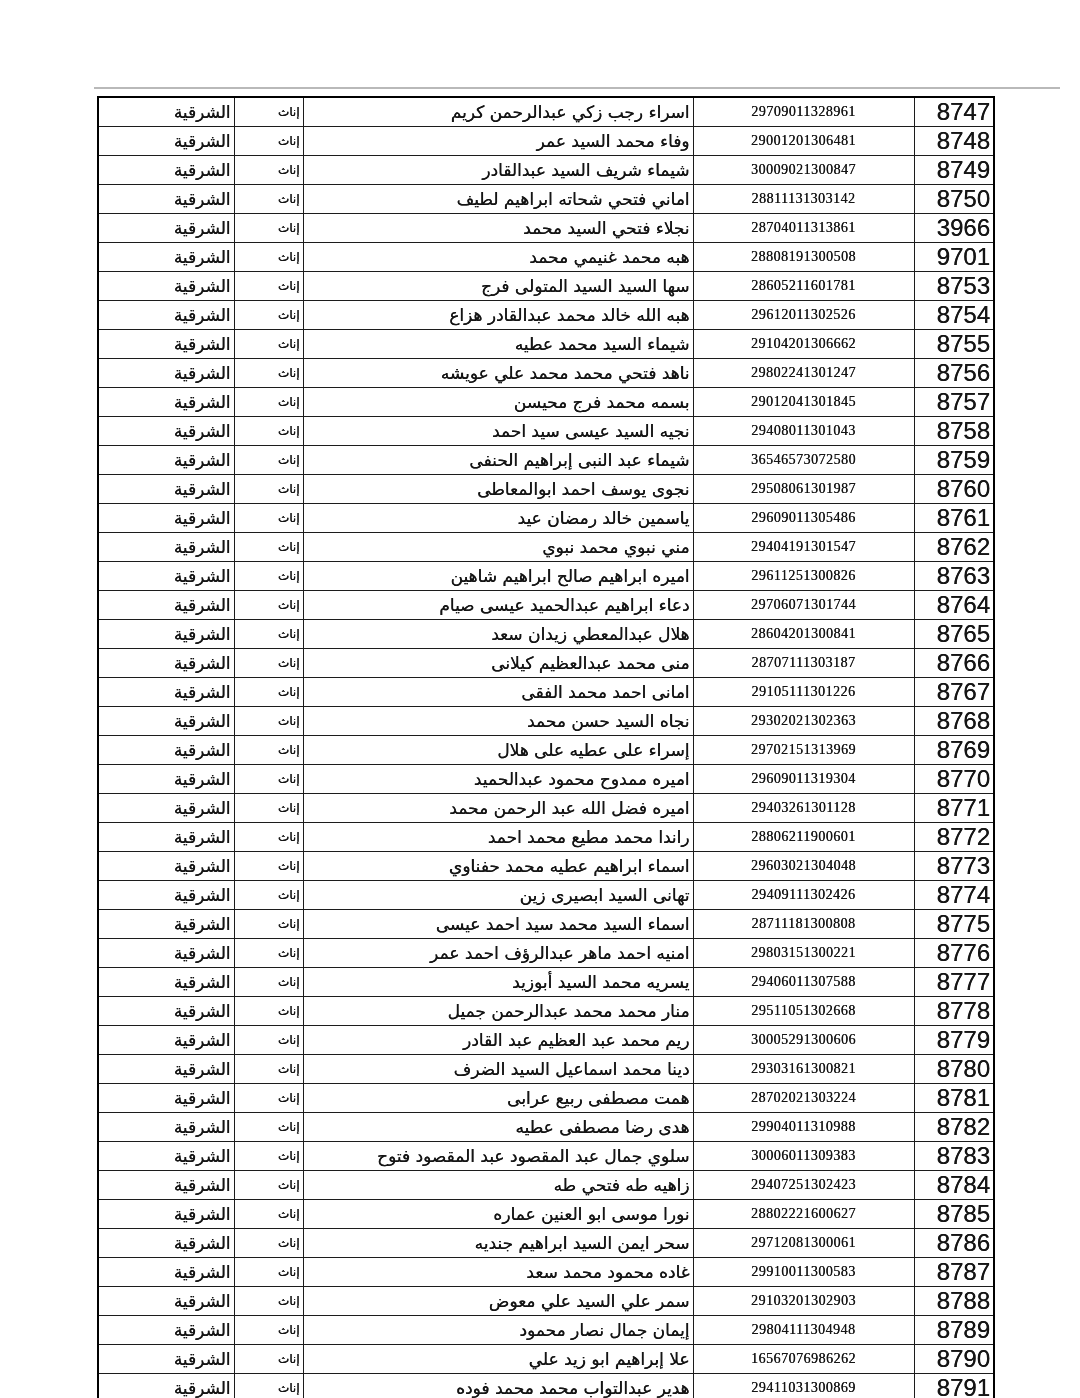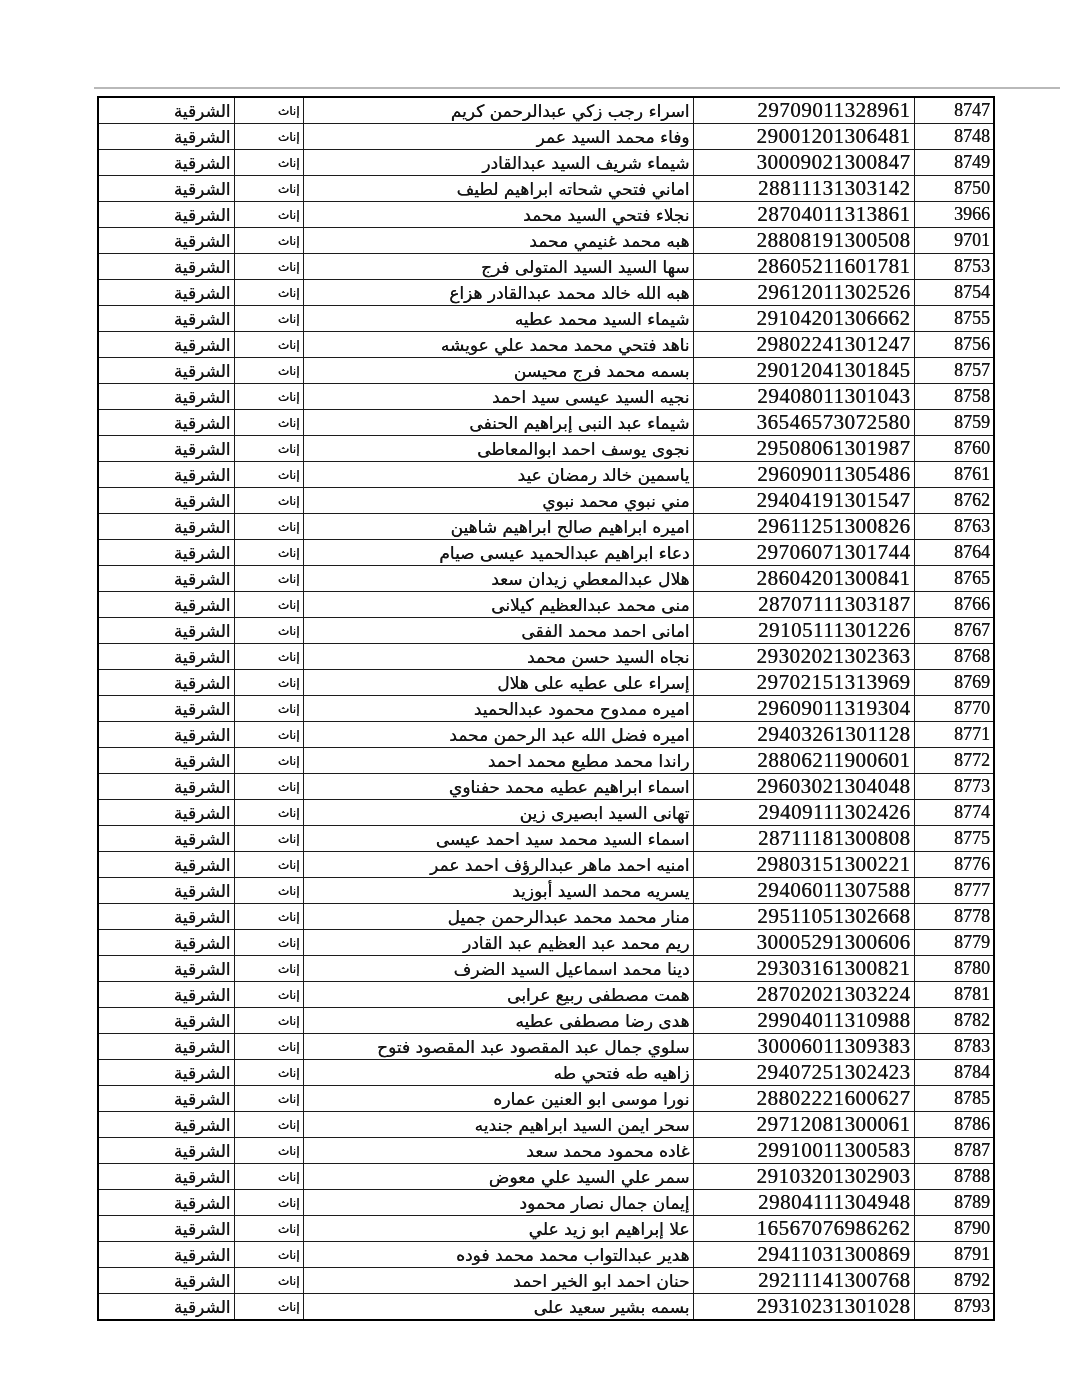--- a/index.html
+++ b/index.html
@@ -41,32 +41,32 @@
   table.doc-table td {
     border: 1.5px solid #1c1c1c;
     padding: 0 3px;
     vertical-align: middle;
     white-space: nowrap;
     overflow: hidden;
     height: 23px;
     text-shadow: 0.3px 0 0 currentColor;
   }
   td.c-serial {
-    font-family: Liberation Serif, serif;
-    font-size: 18px;
+    font-family: Liberation Sans, sans-serif;
+    font-size: 24px;
     text-align: right;
     padding-right: 6px;
     border-right: 2.6px solid var(--border, #000000);
     border-left: 2px solid var(--border, #000000);
   }
   td.c-national_id {
     font-family: "Liberation Serif", "DejaVu Serif", serif;
-    font-size: 21px;
+    font-size: 14px;
     letter-spacing: 0.5px;
-    text-align: right;
+    text-align: center;
     direction: ltr;
     padding-left: 6px;
     padding-right: 2px;
     border-right: 2.6px solid var(--border, #000000);
     border-left: 2.6px solid var(--border, #000000);
     border-top: 2.2px solid var(--border, #000000);
     border-bottom: 2.2px solid var(--border, #000000);
   }
   td.c-name {
     font-size: 17px;

